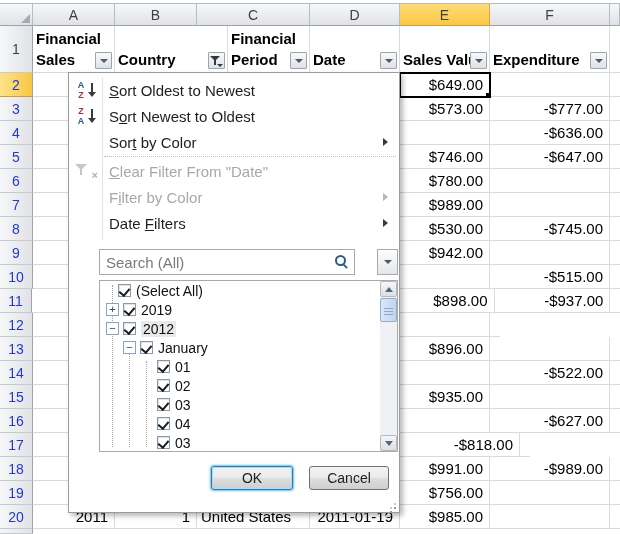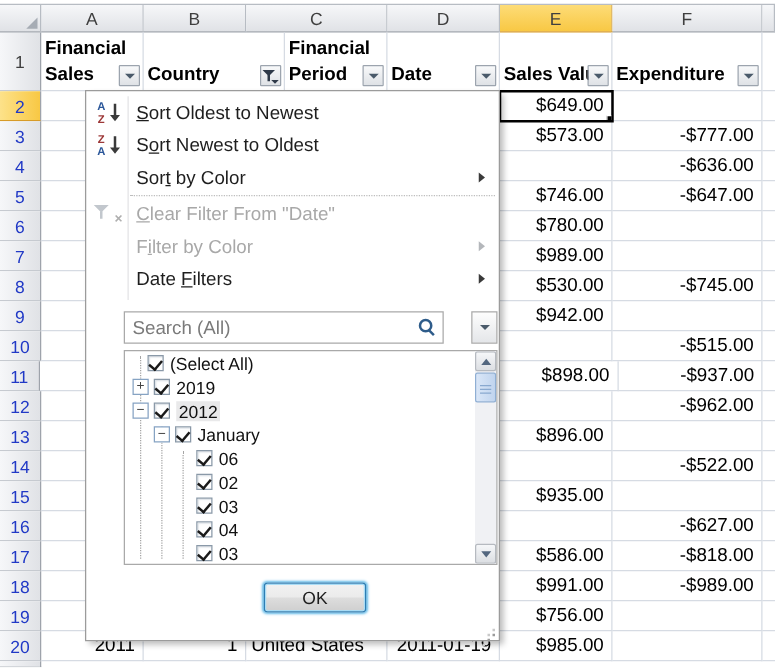--- a/index.html
+++ b/index.html
@@ -293,21 +293,20 @@
         <div class="cell ar" style="width: 120px;">-$937.00</div>
         <div class="cell sliver" style="width: 10px;"></div>
       </div>
       <div class="row">
         <div class="rowhdr">12</div>
         <div class="cell ar" style="width: 82px;"></div>
         <div class="cell ar" style="width: 82px;"></div>
         <div class="cell al" style="width: 113px;"></div>
         <div class="cell ar" style="width: 90px;"></div>
         <div class="cell ar" style="width: 90px;"></div>
-        <div class="cell ar" style="width: 120px;">-$962.00</div>
         <div class="cell sliver" style="width: 10px;"></div>
       </div>
       <div class="row">
         <div class="rowhdr">13</div>
         <div class="cell ar" style="width: 82px;"></div>
         <div class="cell ar" style="width: 82px;"></div>
         <div class="cell al" style="width: 113px;"></div>
         <div class="cell ar" style="width: 90px;"></div>
         <div class="cell ar" style="width: 90px;">$896.00</div>
         <div class="cell ar" style="width: 120px;"></div>
@@ -342,21 +341,20 @@
         <div class="cell ar" style="width: 90px;"></div>
         <div class="cell ar" style="width: 120px;">-$627.00</div>
         <div class="cell sliver" style="width: 10px;"></div>
       </div>
       <div class="row">
         <div class="rowhdr">17</div>
         <div class="cell ar" style="width: 82px;"></div>
         <div class="cell ar" style="width: 82px;"></div>
         <div class="cell al" style="width: 113px;"></div>
         <div class="cell ar" style="width: 90px;"></div>
-        <div class="cell ar" style="width: 90px;">$586.00</div>
         <div class="cell ar" style="width: 120px;">-$818.00</div>
         <div class="cell sliver" style="width: 10px;"></div>
       </div>
       <div class="row">
         <div class="rowhdr">18</div>
         <div class="cell ar" style="width: 82px;"></div>
         <div class="cell ar" style="width: 82px;"></div>
         <div class="cell al" style="width: 113px;"></div>
         <div class="cell ar" style="width: 90px;"></div>
         <div class="cell ar" style="width: 90px;">$991.00</div>
@@ -463,21 +461,21 @@
             <span class="cb on"></span>
             <span class="tlabel hi">2012</span>
           </div>
           <div class="titem lvl2">
             <span class="expander">−</span>
             <span class="cb on"></span>
             <span class="tlabel">January</span>
           </div>
           <div class="titem lvl3">
             <span class="cb on"></span>
-            <span class="tlabel">06</span>
+            <span class="tlabel">01</span>
           </div>
           <div class="titem lvl3">
             <span class="cb on"></span>
             <span class="tlabel">02</span>
           </div>
           <div class="titem lvl3">
             <span class="cb on"></span>
             <span class="tlabel">03</span>
           </div>
           <div class="titem lvl3">
@@ -495,17 +493,18 @@
           </div>
         <div class="sthumb"></div>
         <div class="sbtn down">
             <span class="tri-down"></span>
           </div>
       </div>
     </div>
 
     <div class="btnrow">
       <button class="btn ok">OK</button>
+      <button class="btn cancel">Cancel</button>
     </div>
 
     <div class="grip"></div>
   </div>
 </div>
 
 </body></html>

